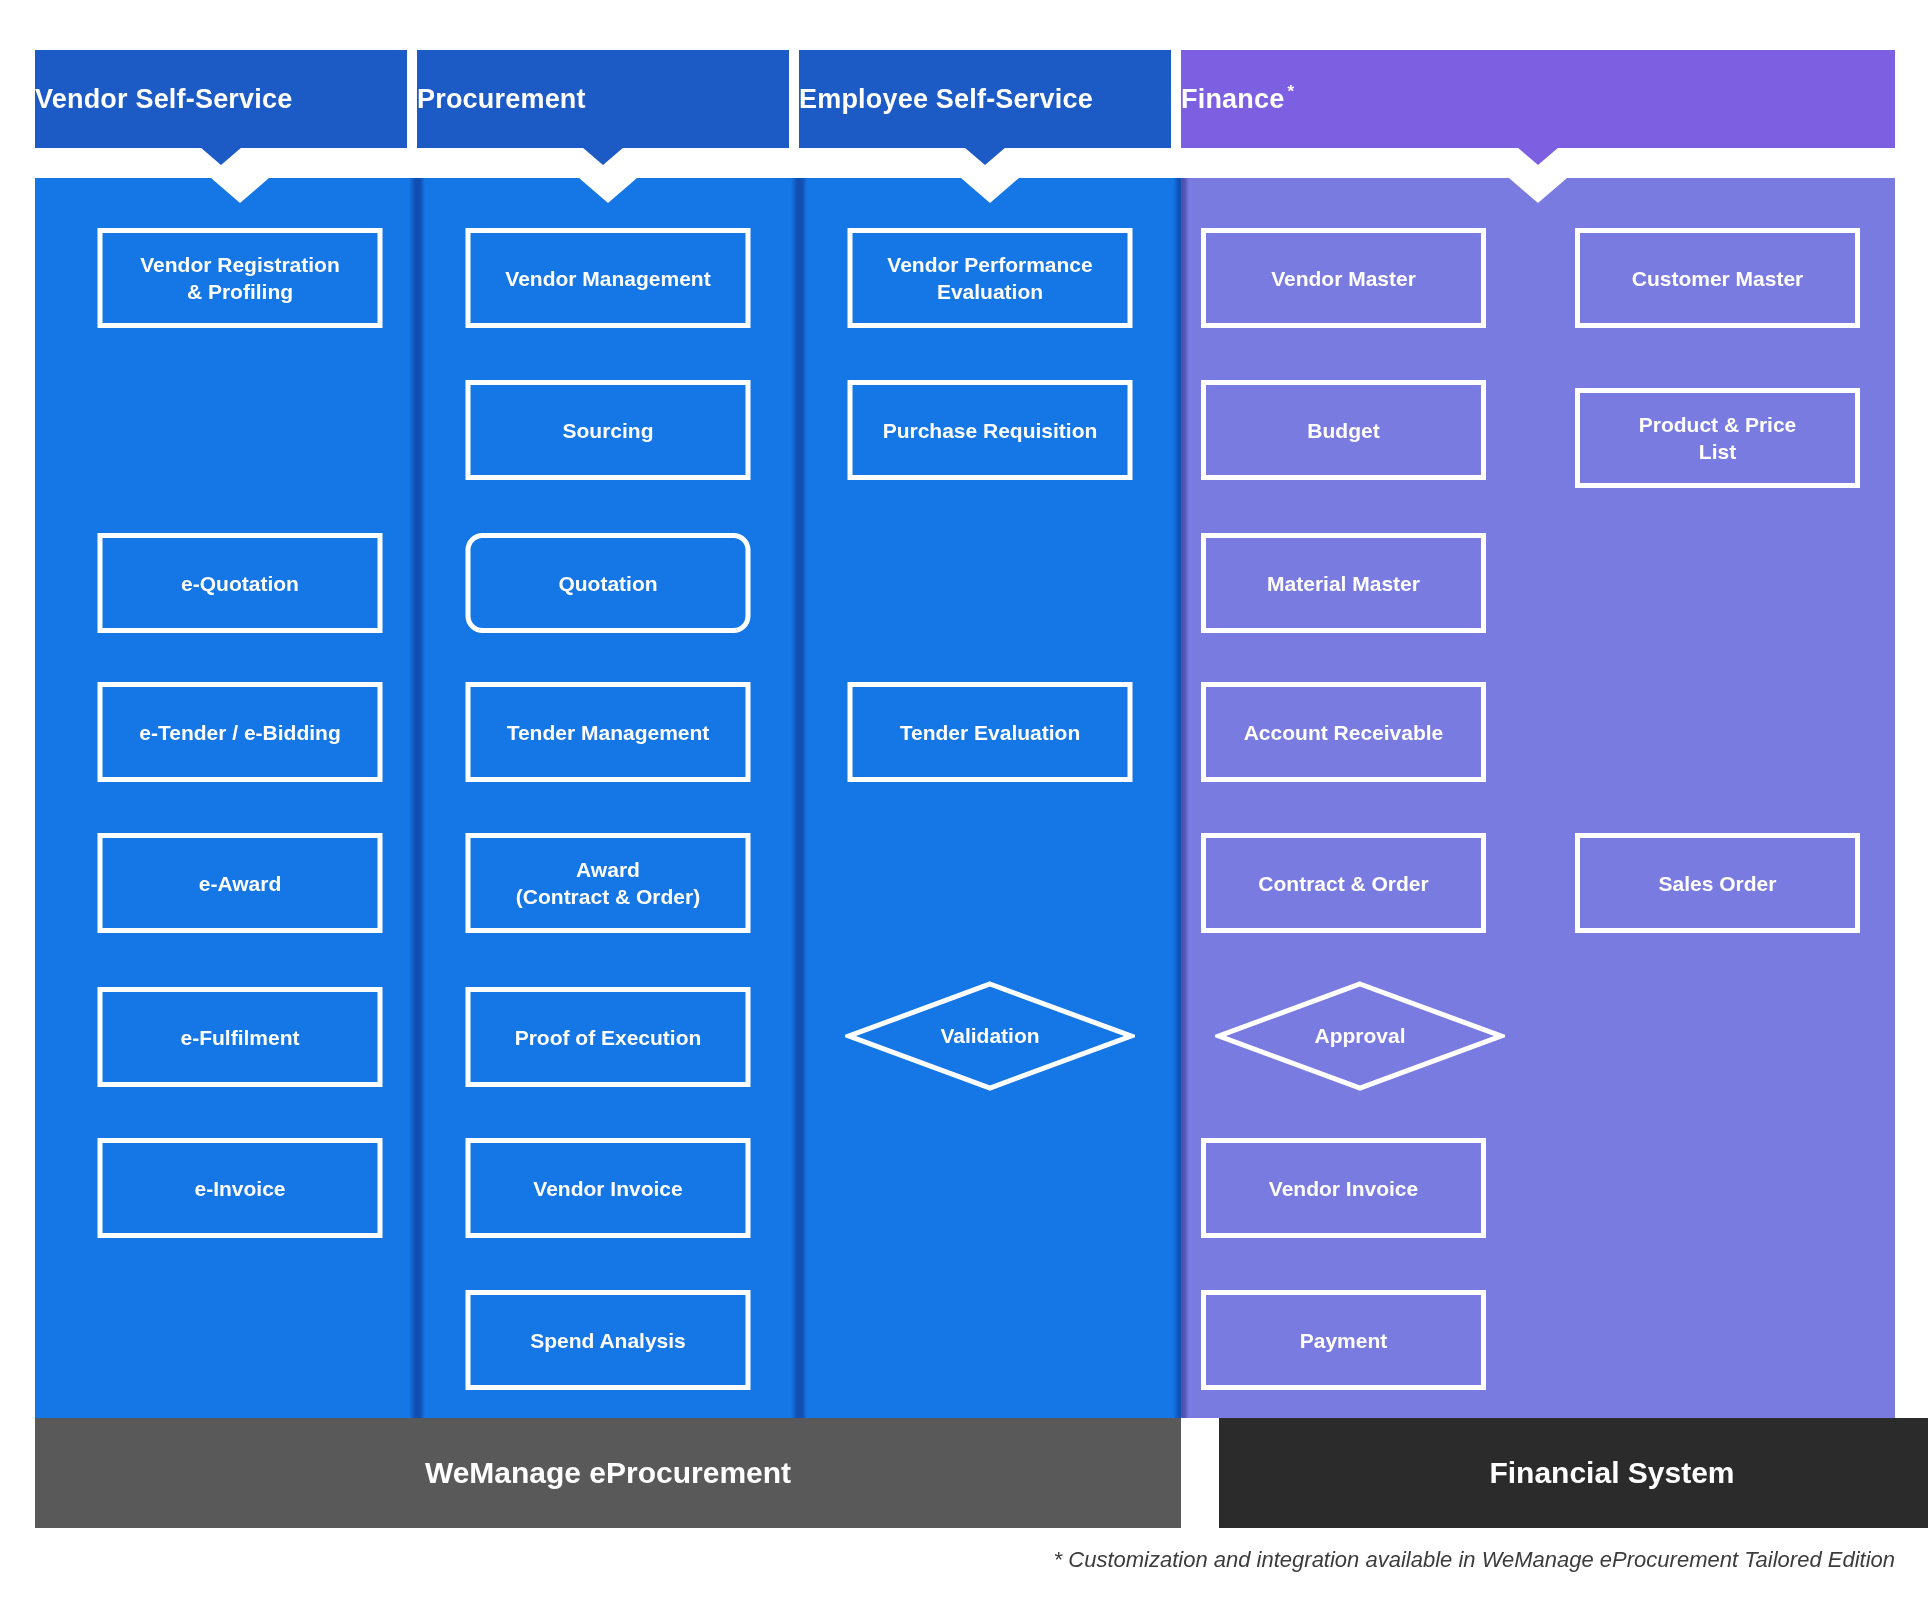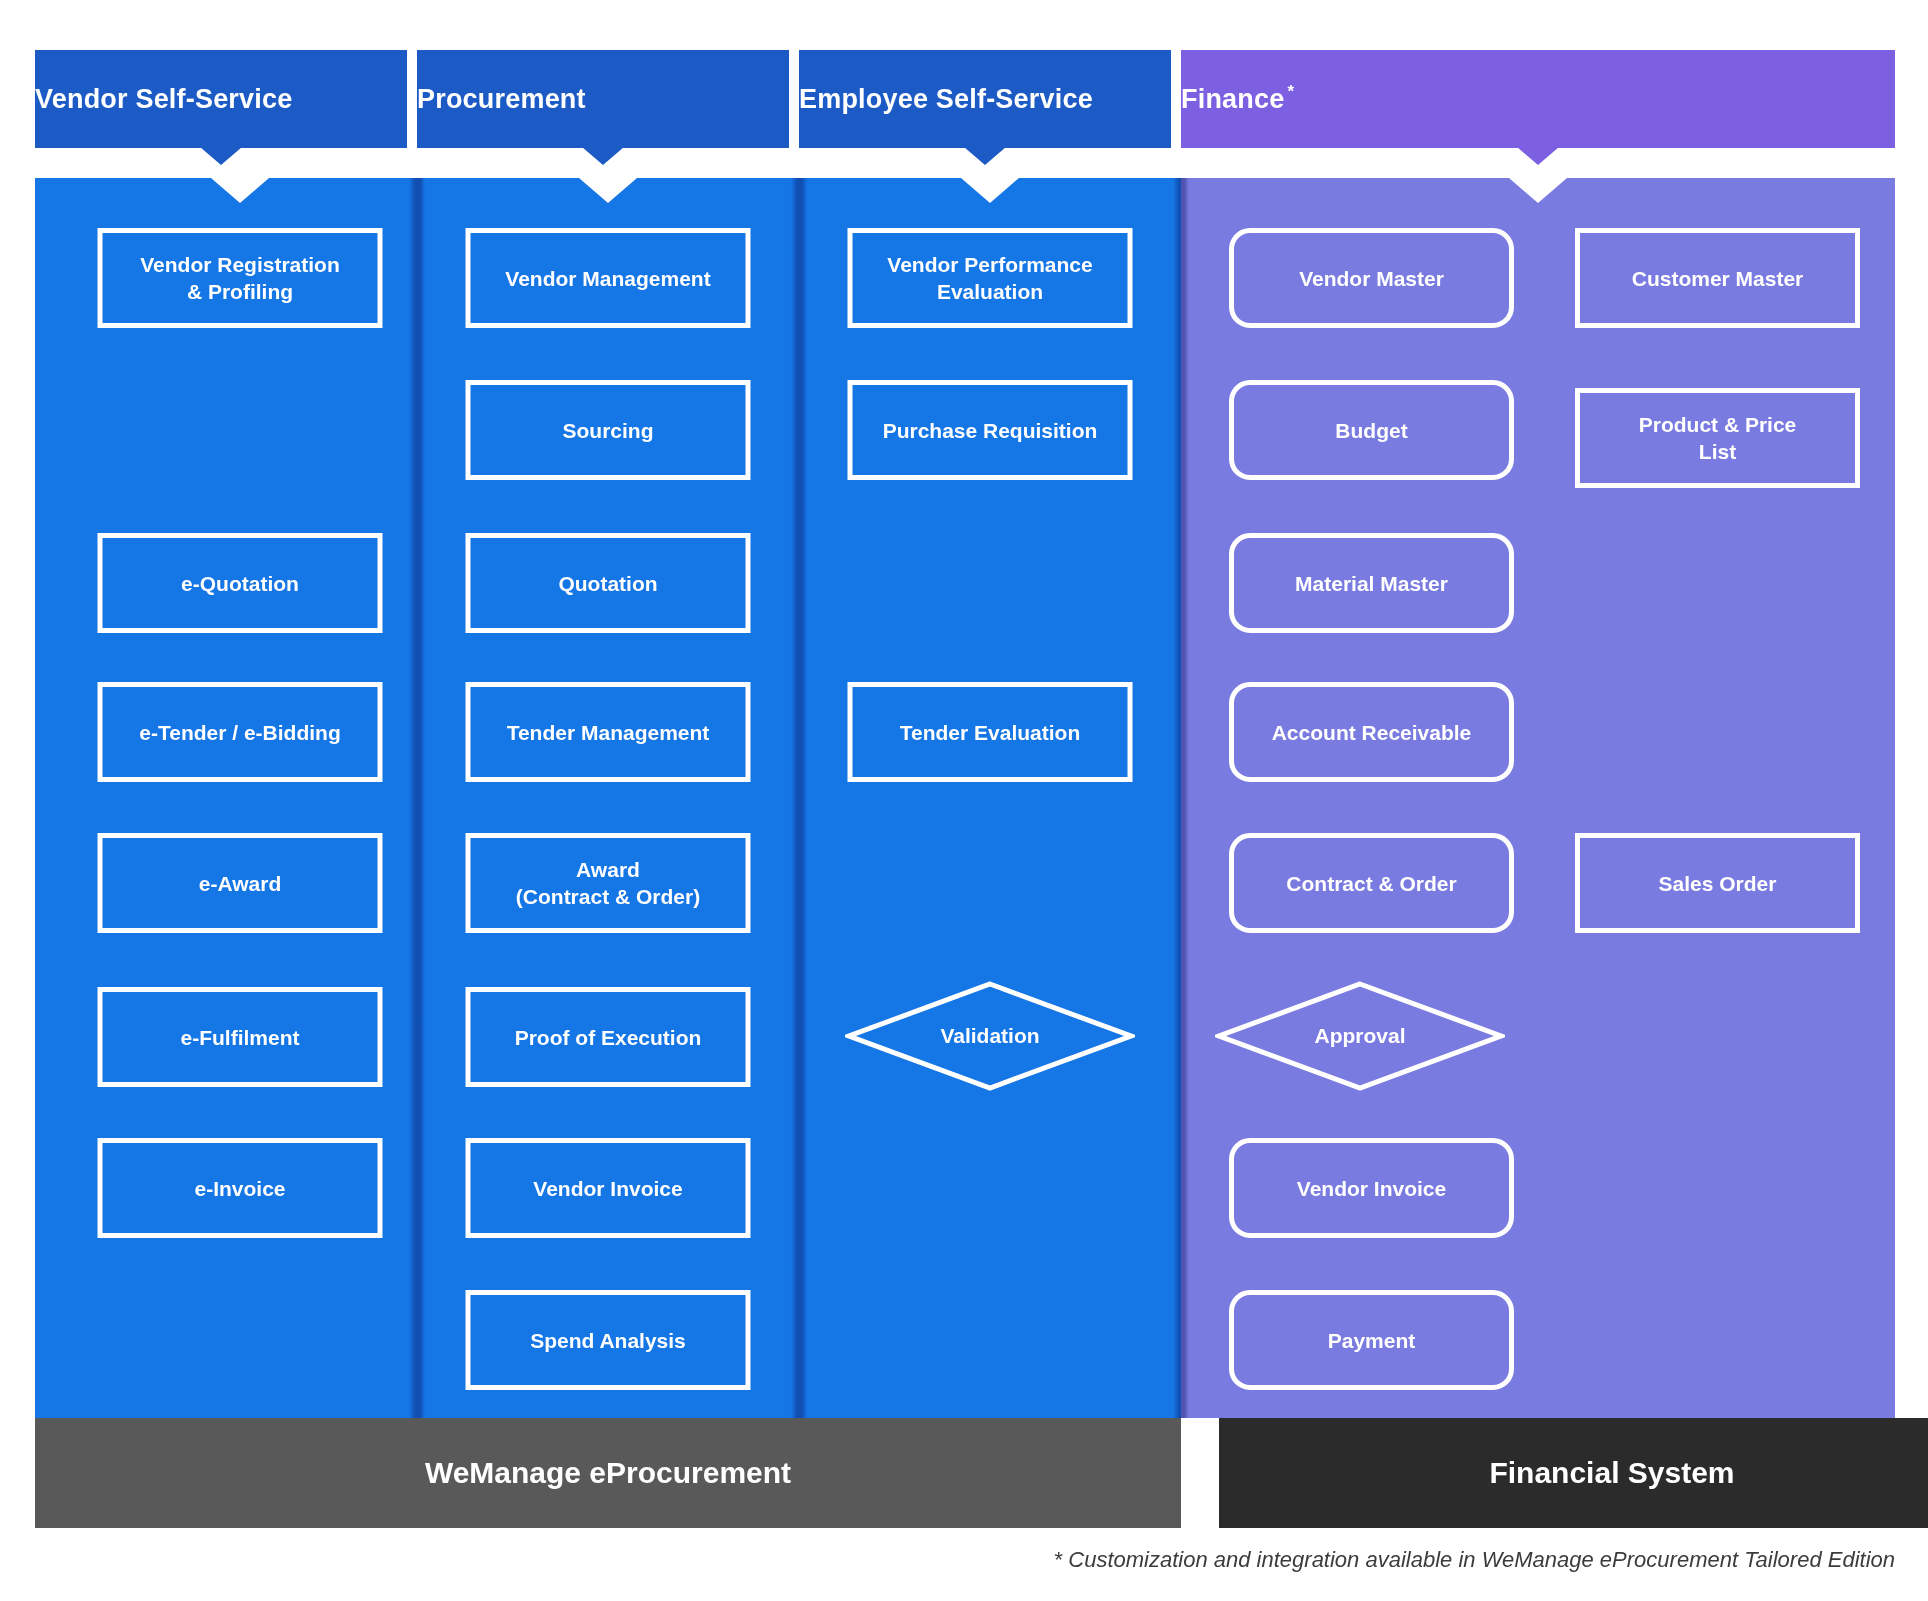--- a/index.html
+++ b/index.html
@@ -22,21 +22,21 @@
   .col.blue{background:#1576E6;}
   .col.purple{background:#7A7BE0;}
   .notch{position:absolute;top:0;left:50%;transform:translateX(-50%);width:0;height:0;
          border-left:29px solid transparent;border-right:29px solid transparent;border-top:25px solid #ffffff;}
 
   
   .box{position:absolute;box-sizing:border-box;width:285px;height:100px;border:5px solid #ffffff;
        display:flex;align-items:center;justify-content:center;text-align:center;
        color:#ffffff;font-size:21px;font-weight:600;line-height:27px;}
   .cc{left:50%;transform:translateX(-50%);}
-  .fin-l{left:48px;border-radius:21px;}
+  .fin-l{left:20px;}
   .fin-r{left:394px;}
   .lbl{white-space:pre-line;}
 
   
   .diamond{position:absolute;width:290px;height:112px;display:flex;align-items:center;justify-content:center;
            color:#ffffff;font-size:21px;font-weight:600;}
   .dsvg{position:absolute;left:0;top:0;width:100%;height:100%;}
   .diamond .lbl{position:relative;}
 
   
@@ -98,21 +98,21 @@
   </div>
 
   <div class="col blue" style="left:417px;width:382px;">
     <i class="notch"></i>
     <div class="box cc" style="top:50px;">
         <span class="lbl">Vendor Management</span>
       </div>
     <div class="box cc" style="top:202px;">
         <span class="lbl">Sourcing</span>
       </div>
-    <div class="box cc" style="top:355px;">
+    <div class="box cc" style="top:355px;border-radius:17px;">
         <span class="lbl">Quotation</span>
       </div>
     <div class="box cc" style="top:504px;">
         <span class="lbl">Tender Management</span>
       </div>
     <div class="box cc" style="top:655px;">
         <span class="lbl">Award
 (Contract &amp; Order)</span>
       </div>
     <div class="box cc" style="top:809px;">

